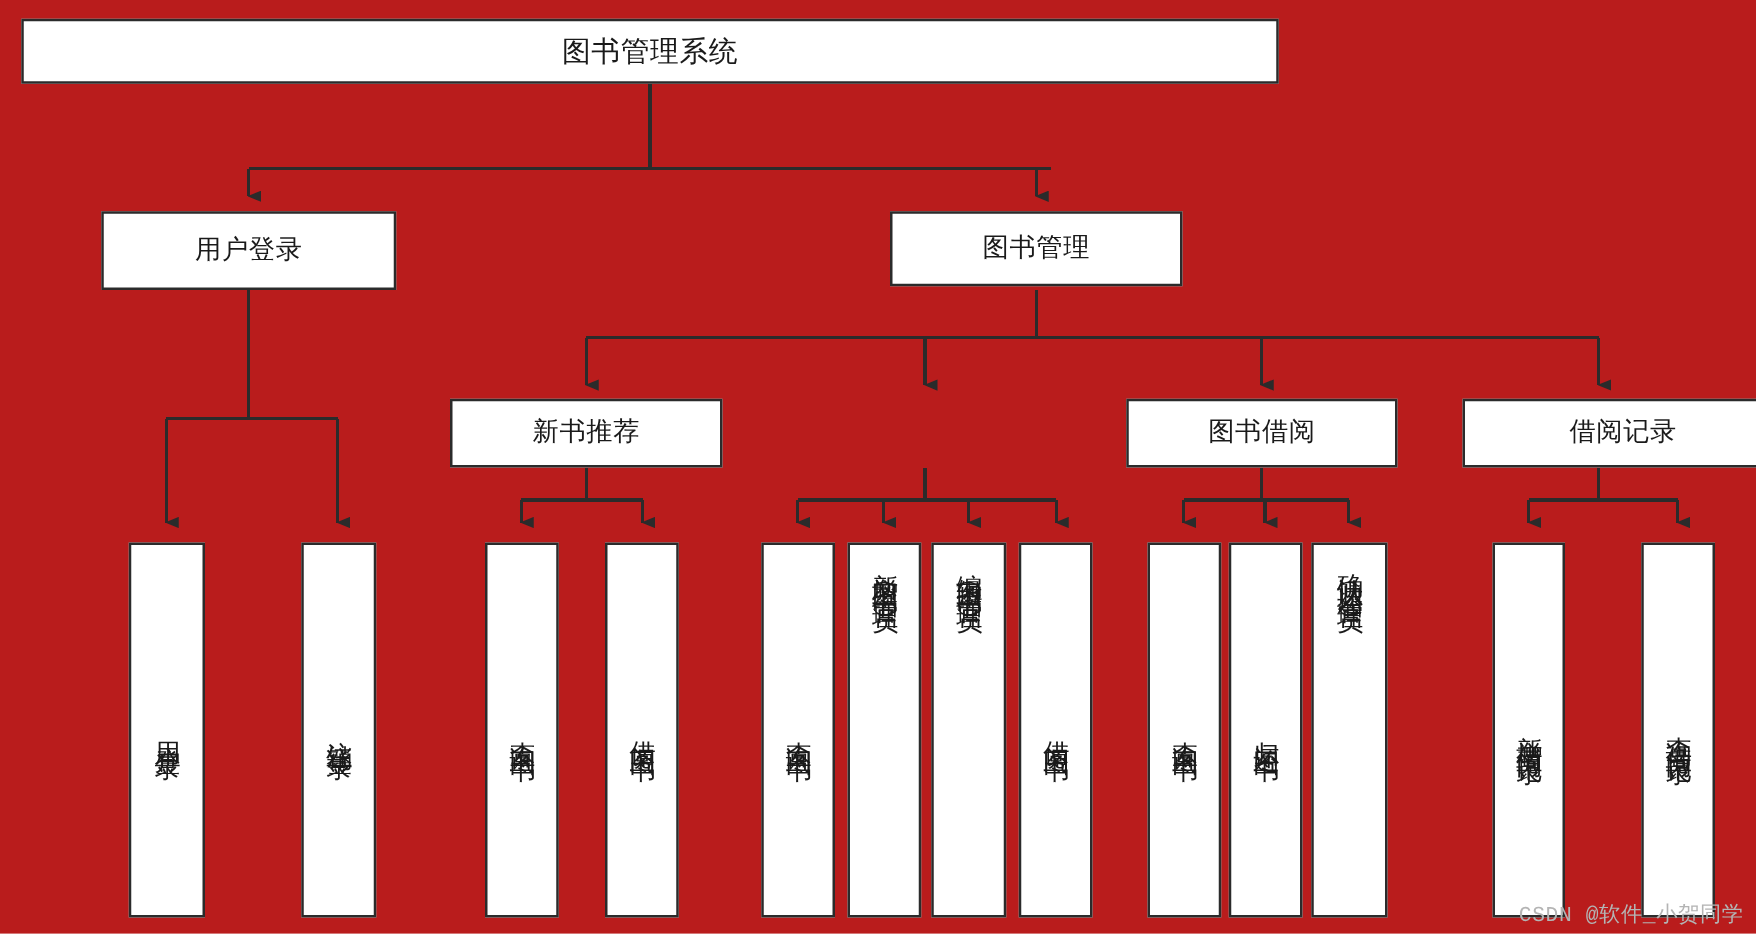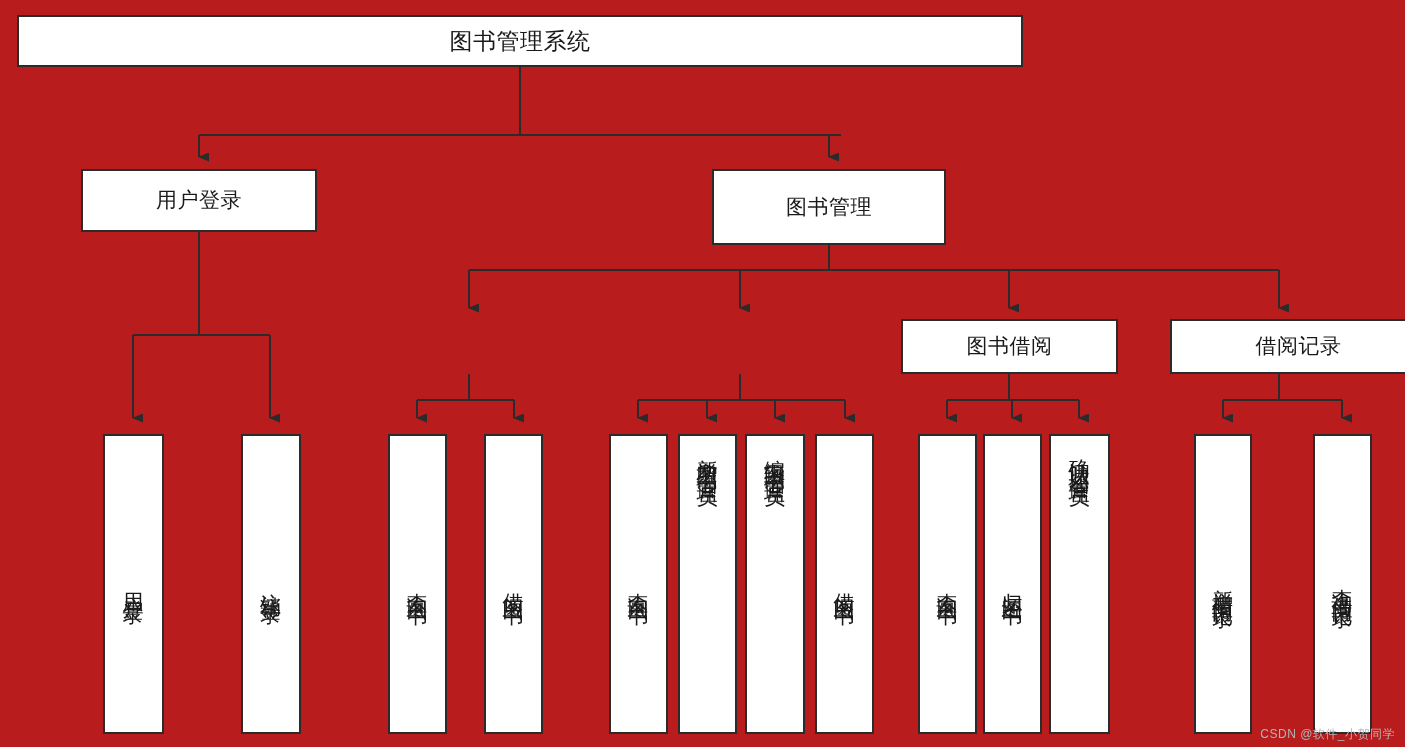--- a/index.html
+++ b/index.html
@@ -60,25 +60,26 @@
     line-height: 1.0;
     letter-spacing: 4px;
     display: block;
   }
   .node.leaf.align-mid { padding-top: 0; align-items: center; }
 
   #watermark {
     position: absolute;
     right: 10px;
     bottom: 4px;
-    font-size: 12px;
+    font-size: 17px;
     color: #b4b4b4;
     white-space: nowrap;
     z-index: 3;
     letter-spacing: 0.5px;
+    font-family: Liberation Mono, monospace;
   }
 </style>
 </head>
 <body>
 
 <div id="diagram-canvas">
 
   <svg id="edges-layer" viewBox="0 0 1405 747" width="1405" height="747" xmlns="http://www.w3.org/2000/svg">
     <defs>
       <marker id="arrowhead" markerWidth="9" markerHeight="11" refX="4.5" refY="10" orient="auto" markerUnits="userSpaceOnUse">
@@ -129,24 +130,27 @@
     </g>
   </svg>
 
   <div class="node level-0" style="left:17px; top:15px; width:1006px; height:52px;">
     <span class="node-label">图书管理系统</span>
   </div>
 
   <div class="node level-1" style="left:81px; top:169px; width:236px; height:63px;">
     <span class="node-label">用户登录</span>
   </div>
-  <div class="node level-1" style="left:712px; top:169px; width:234px; height:76px;">
+  <div class="node level-1" style="left:712px; top:169px; width:234px; height:60px;">
     <span class="node-label">图书管理</span>
   </div>
 
+  <div class="node level-2" style="left:360px; top:319px; width:218px; height:55px;">
+    <span class="node-label">新书推荐</span>
+  </div>
   <div class="node level-2" style="left:901px; top:319px; width:217px; height:55px;">
     <span class="node-label">图书借阅</span>
   </div>
   <div class="node level-2" style="left:1170px; top:319px; width:257px; height:55px;">
     <span class="node-label">借阅记录</span>
   </div>
 
   <div class="node leaf align-mid" style="left:103px; top:434px; width:61px; height:300px;">
     <span class="node-label">用户登录</span>
   </div>

